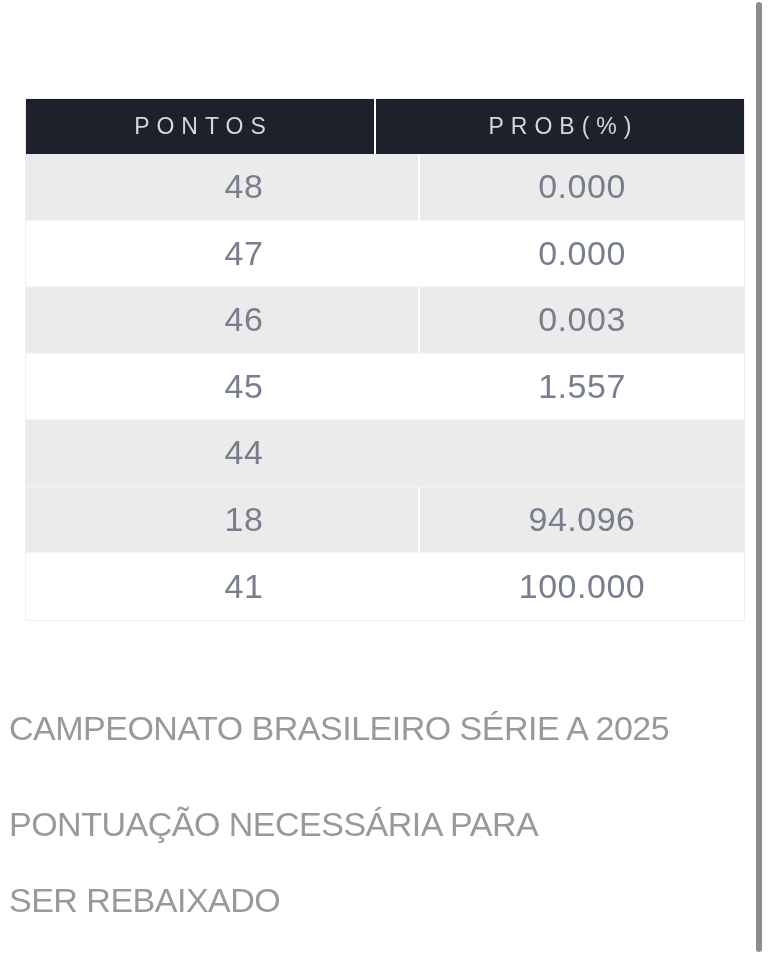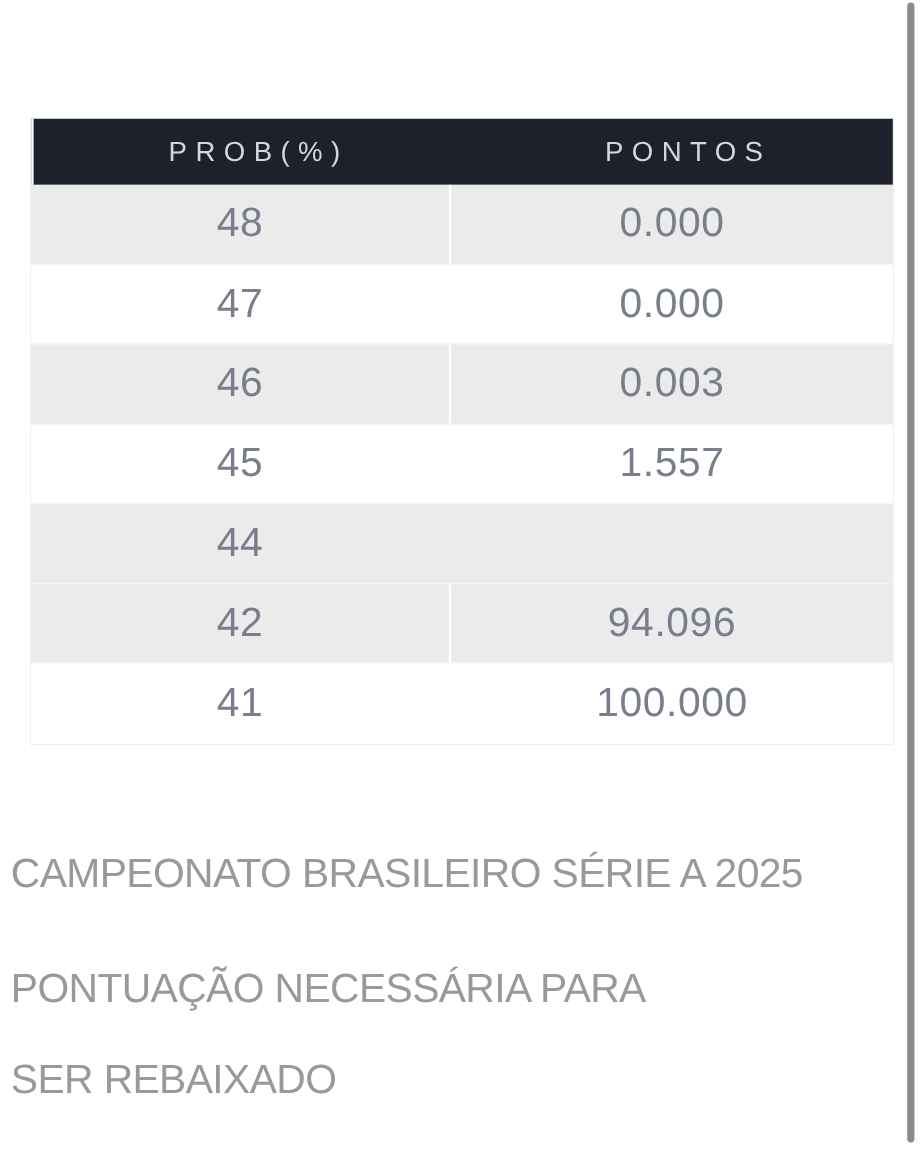--- a/index.html
+++ b/index.html
@@ -29,20 +29,21 @@
     width: 100%;
     box-sizing: border-box;
   }
   .t-head {
     height: 55px;
     background: #1d212b;
   }
   .t-data {
     height: 66.5px;
     border-bottom: 1px solid #f5f5f5;
+    padding-left: 44px;
   }
   .t-data:last-child { border-bottom: none; }
   .t-data.alt { background: #ebebeb; }
   .t-data.plain { background: #ffffff; text-align: right; }
 
   .t-cell {
     display: flex;
     align-items: center;
     justify-content: center;
     box-sizing: border-box;
@@ -94,22 +95,22 @@
     background: #8c8c8c;
     border-radius: 3px;
   }
 </style>
 </head>
 <body>
 
 <div class="prob-table">
 
   <div class="t-row t-head">
+    <div class="t-cell col-pontos">PONTOS</div>
     <div class="t-cell col-prob">PROB(%)</div>
-    <div class="t-cell col-pontos">PONTOS</div>
   </div>
 
   <div class="t-row t-data alt">
     <div class="t-cell col-pontos">48</div>
     <div class="t-cell col-prob">0.000</div>
   </div>
   <div class="t-row t-data plain">
     <div class="t-cell col-pontos">47</div>
     <div class="t-cell col-prob">0.000</div>
   </div>
@@ -118,21 +119,21 @@
     <div class="t-cell col-prob">0.003</div>
   </div>
   <div class="t-row t-data plain">
     <div class="t-cell col-pontos">45</div>
     <div class="t-cell col-prob">1.557</div>
   </div>
   <div class="t-row t-data alt">
     <div class="t-cell col-pontos">44</div>
   </div>
   <div class="t-row t-data alt">
-    <div class="t-cell col-pontos">42</div>
+    <div class="t-cell col-pontos">18</div>
     <div class="t-cell col-prob">94.096</div>
   </div>
   <div class="t-row t-data plain">
     <div class="t-cell col-pontos">41</div>
     <div class="t-cell col-prob">100.000</div>
   </div>
 
 </div>
 
 <div class="caption caption-1">CAMPEONATO BRASILEIRO SÉRIE A 2025</div>

